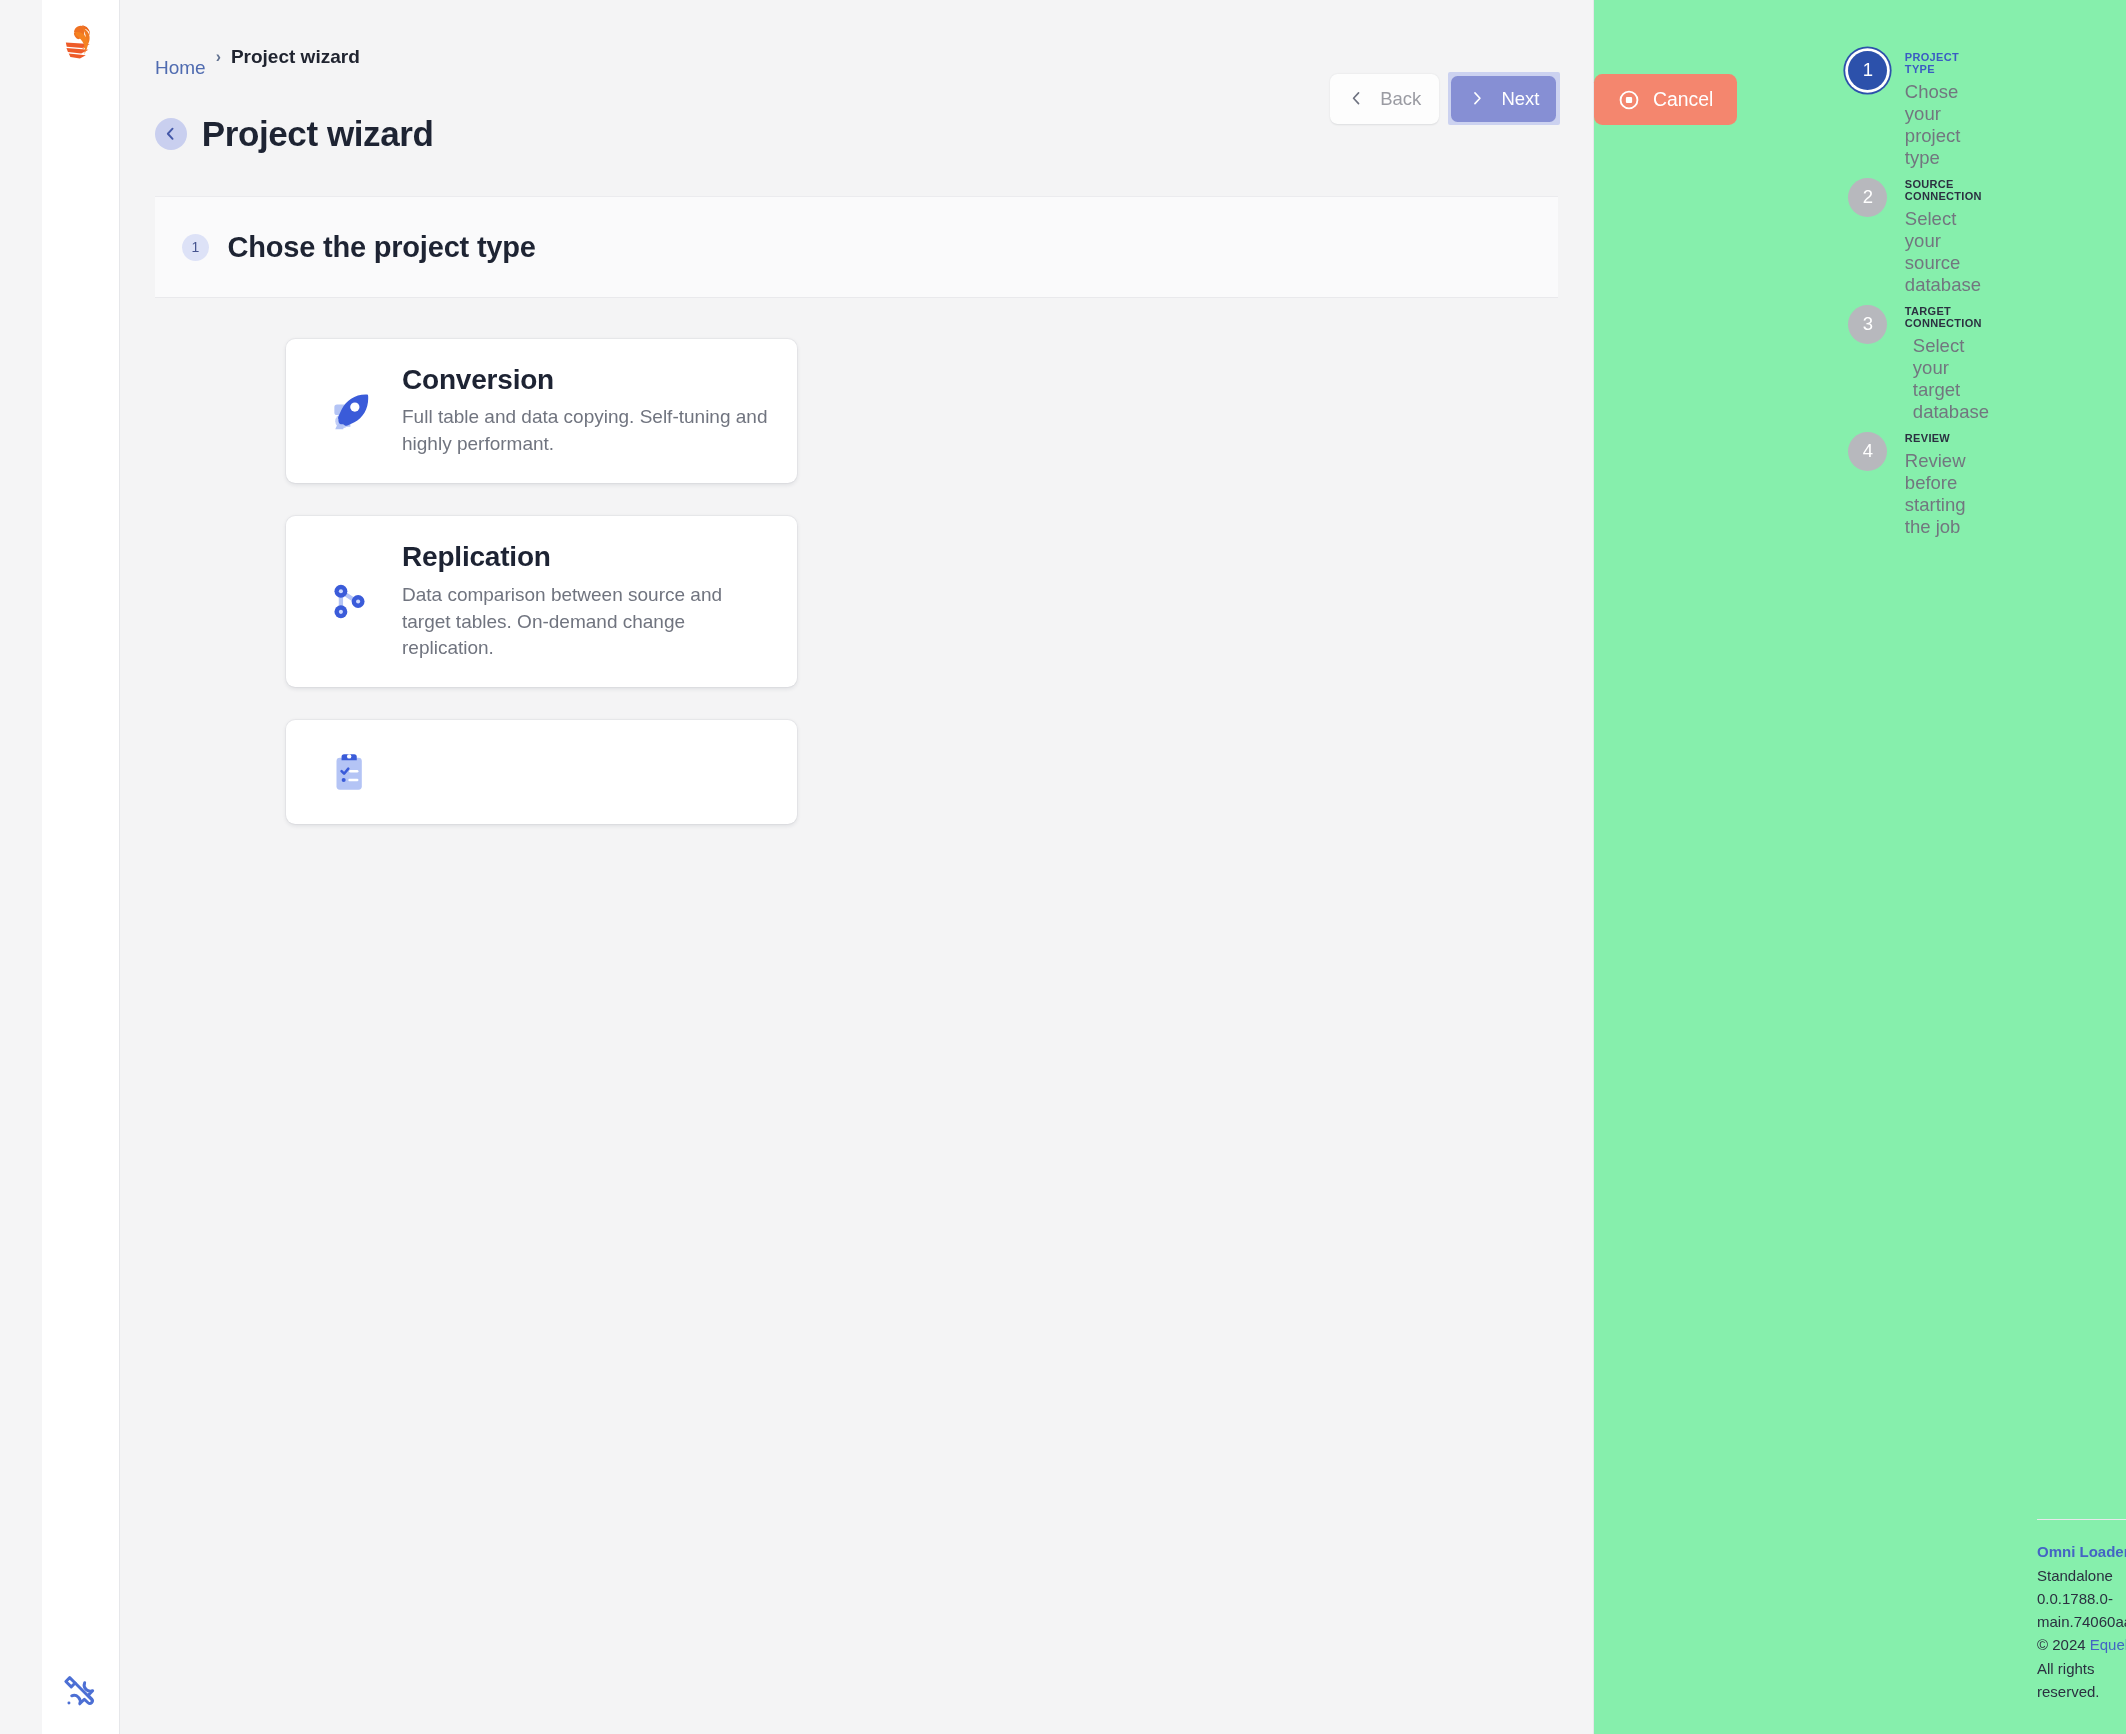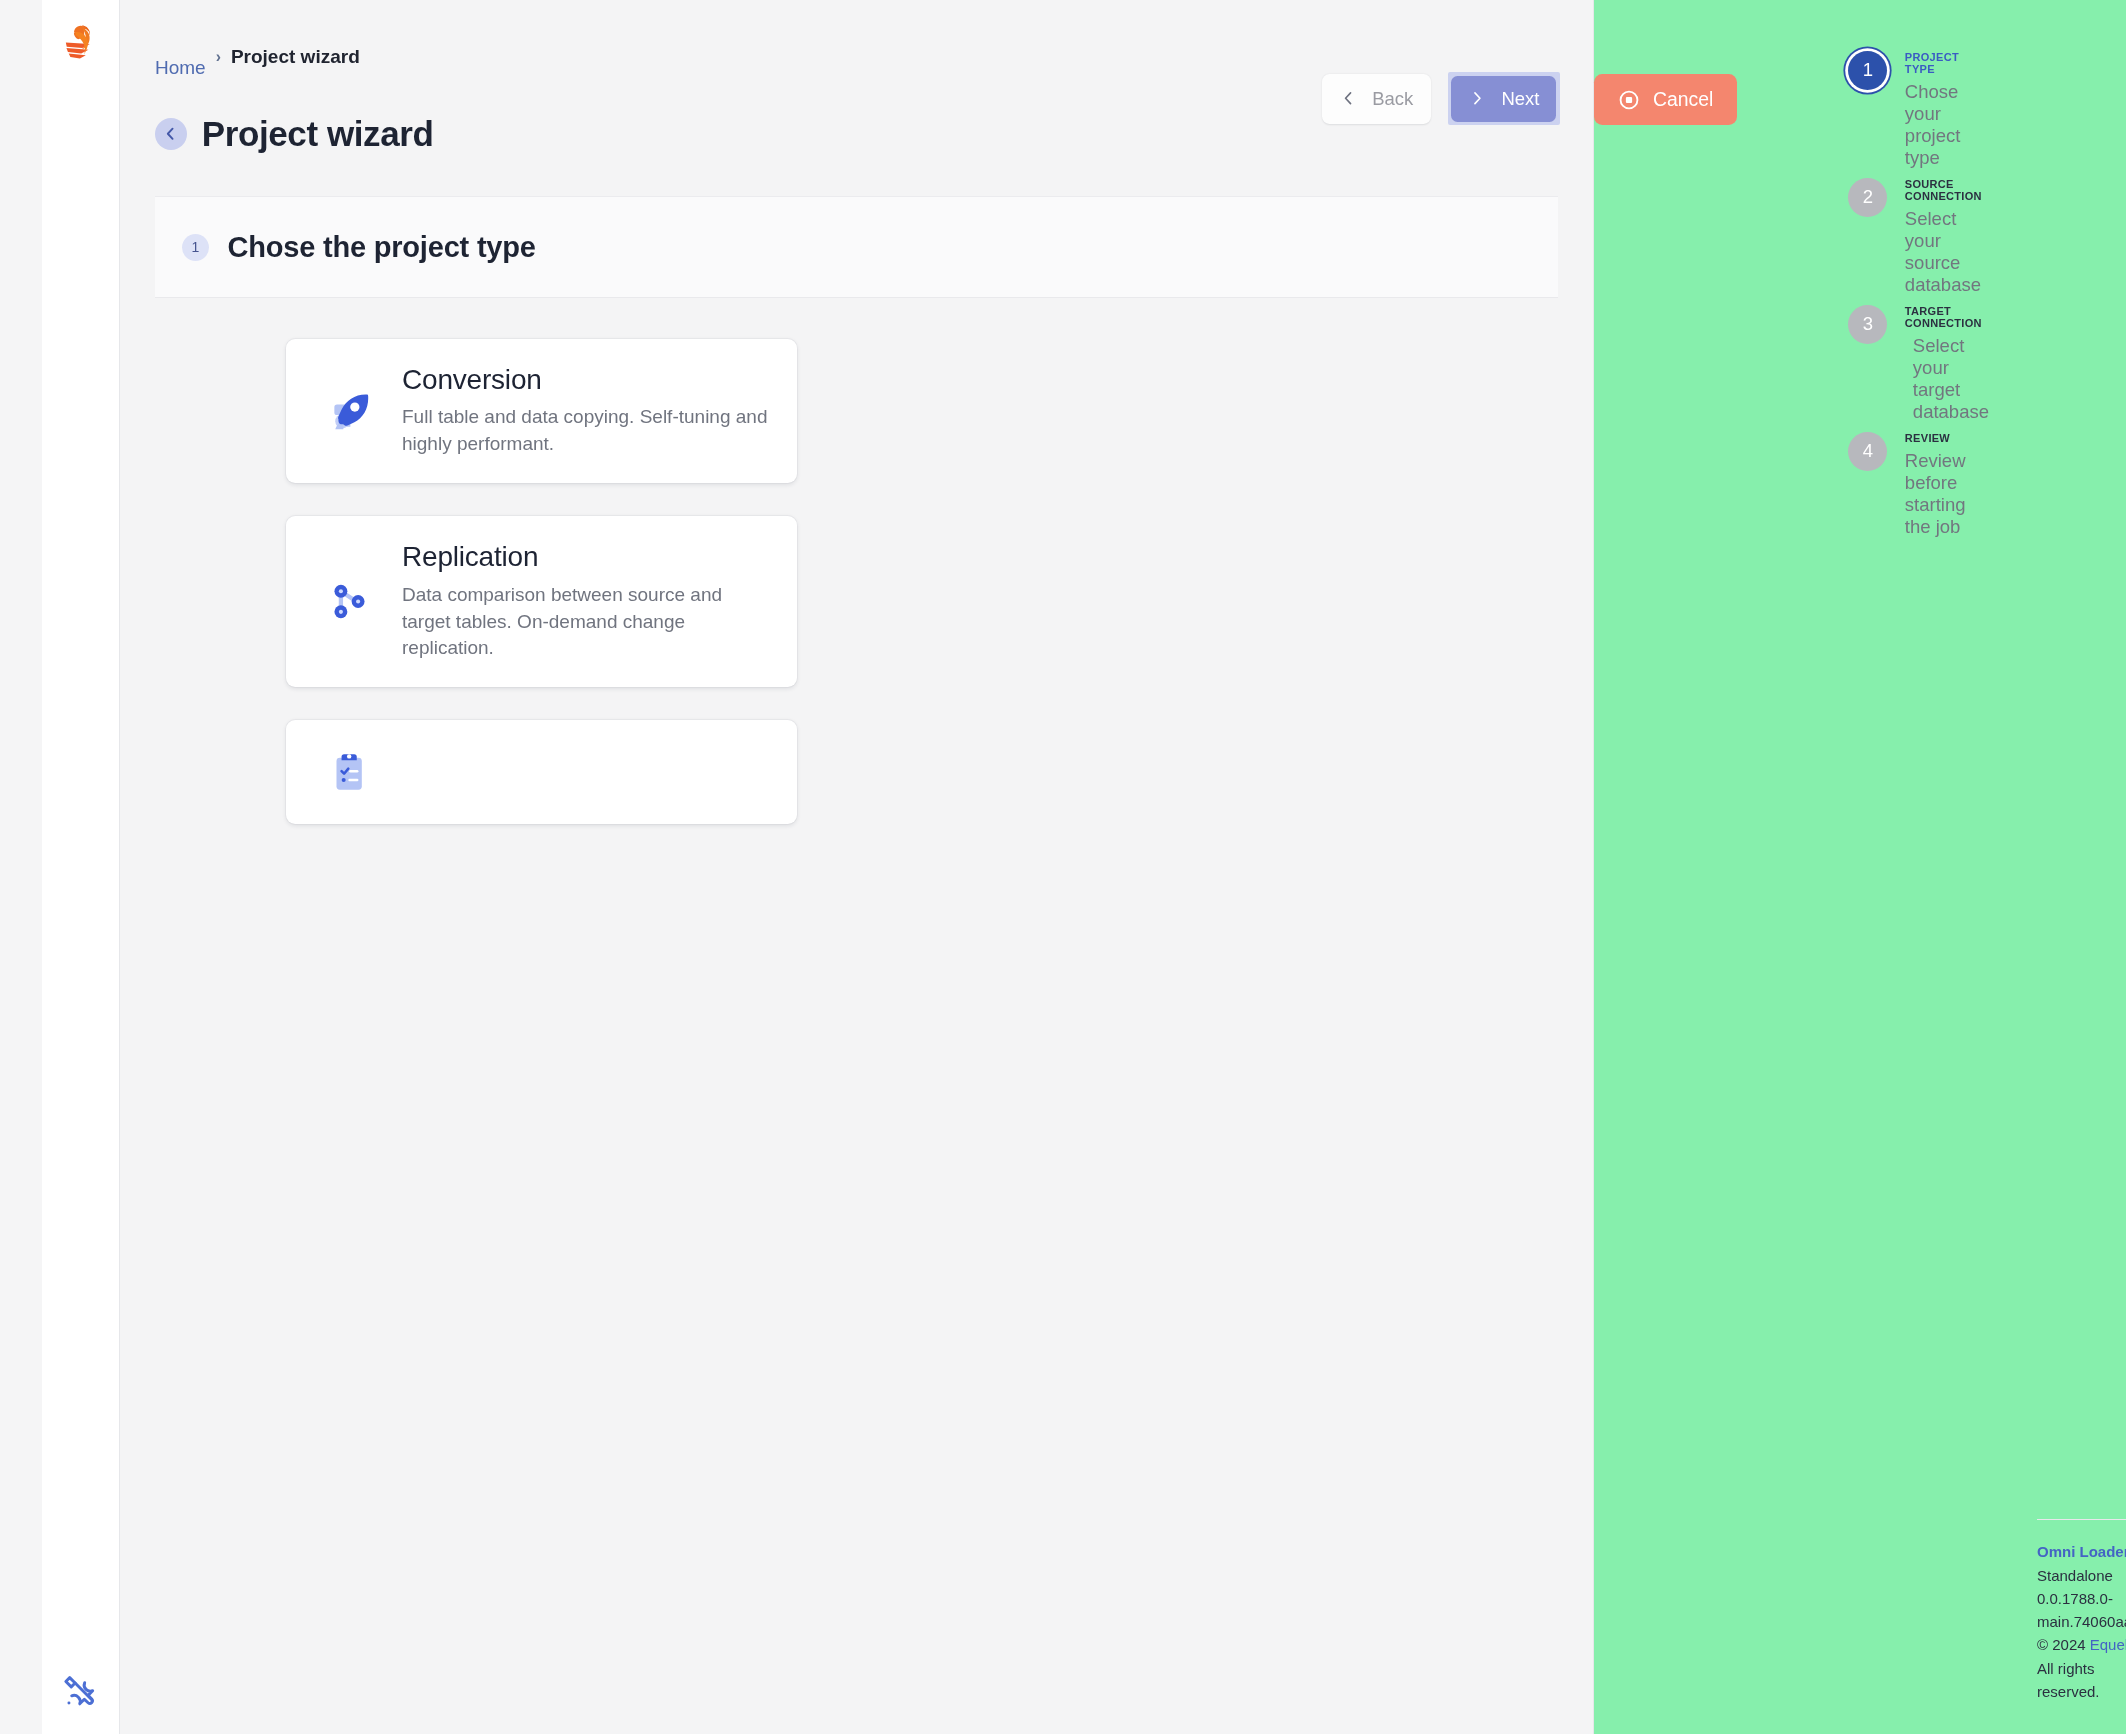--- a/index.html
+++ b/index.html
@@ -50,21 +50,21 @@
   .back-circle {
     width: 32px; height: 32px; border-radius: 50%;
     background: #c9cfef; display: flex; align-items: center; justify-content: center;
     flex: 0 0 32px; cursor: pointer;
   }
   .page-title { font-size: 35px; font-weight: 700; color: #1e2433; letter-spacing: -0.4px; }
 
   
   .nav-btns {
     position: absolute; top: 72px; right: 33px;
-    display: flex; align-items: center; gap: 17px;
+    display: flex; align-items: center; gap: 9px;
   }
   .btn {
     display: inline-flex; align-items: center; justify-content: center;
     gap: 20px; border: none; cursor: pointer;
     font-family: "Liberation Sans", sans-serif;
   }
   .btn-back {
     background: #fdfdfd; color: #9a9ba2;
     width: 109px; height: 50px; border-radius: 7.4px;
     font-size: 18.5px; box-shadow: 0 0.9px 1.8px rgba(22,25,40,.10);
@@ -103,21 +103,21 @@
   .card {
     width: 511px; background: #ffffff;
     border-radius: 9.2px;
     box-shadow: 0 1.8px 4.6px rgba(30,35,60,.10), 0 0 0 0.9px rgba(30,35,60,.035);
     display: flex; align-items: center; gap: 20px;
     padding: 25px 28px 25px 31px;
     cursor: pointer;
   }
   .card-ico { width: 65px; flex: 0 0 65px; display: flex; align-items: center; justify-content: center; }
   .card-body { flex: 1 1 auto; }
-  .card-title { font-size: 28px; font-weight: 400; color: #1d2333; letter-spacing: -0.2px; margin-bottom: 8.3px; }
+  .card-title { font-size: 28px; font-weight: 700; color: #1d2333; letter-spacing: -0.2px; margin-bottom: 8.3px; }
   .card-desc { font-size: 19px; line-height: 1.42; color: #70747f; }
 
   
   .right {
     width: 533px; flex: 0 0 533px; height: 100%;
     background: #86efac; border-left: 0.9px solid #e6e7ea;
     position: relative; display: flex; flex-direction: row;
   }
   .cancel-row { display: flex; justify-content: flex-end; padding: 74px 57px 0 0; }
   .btn-cancel {

